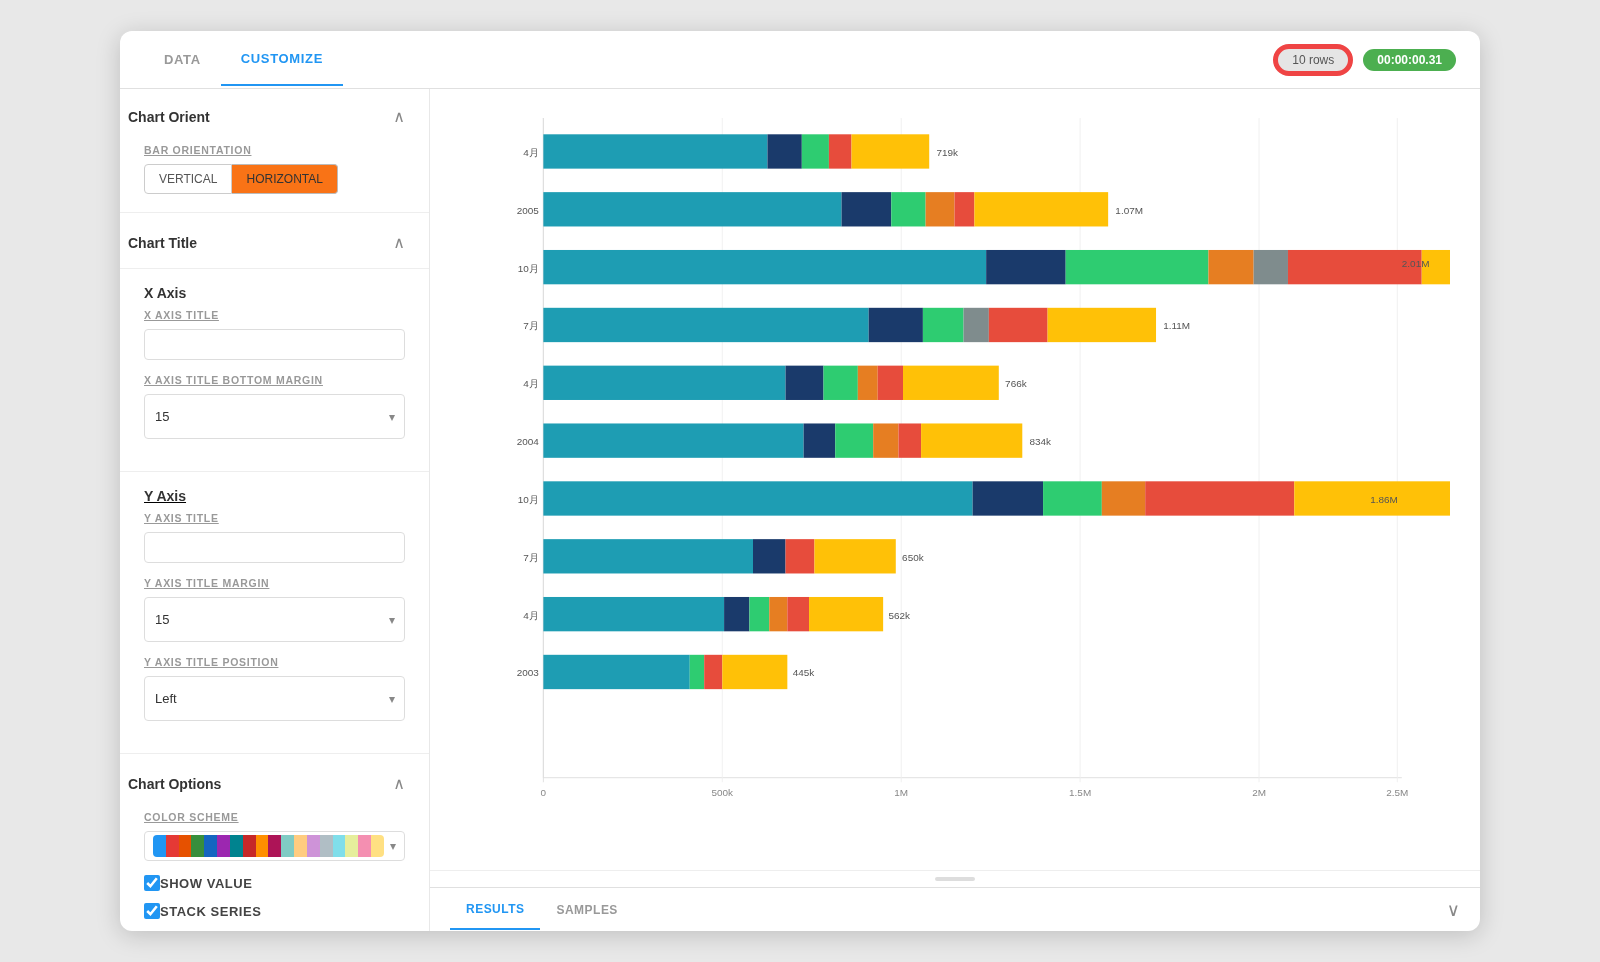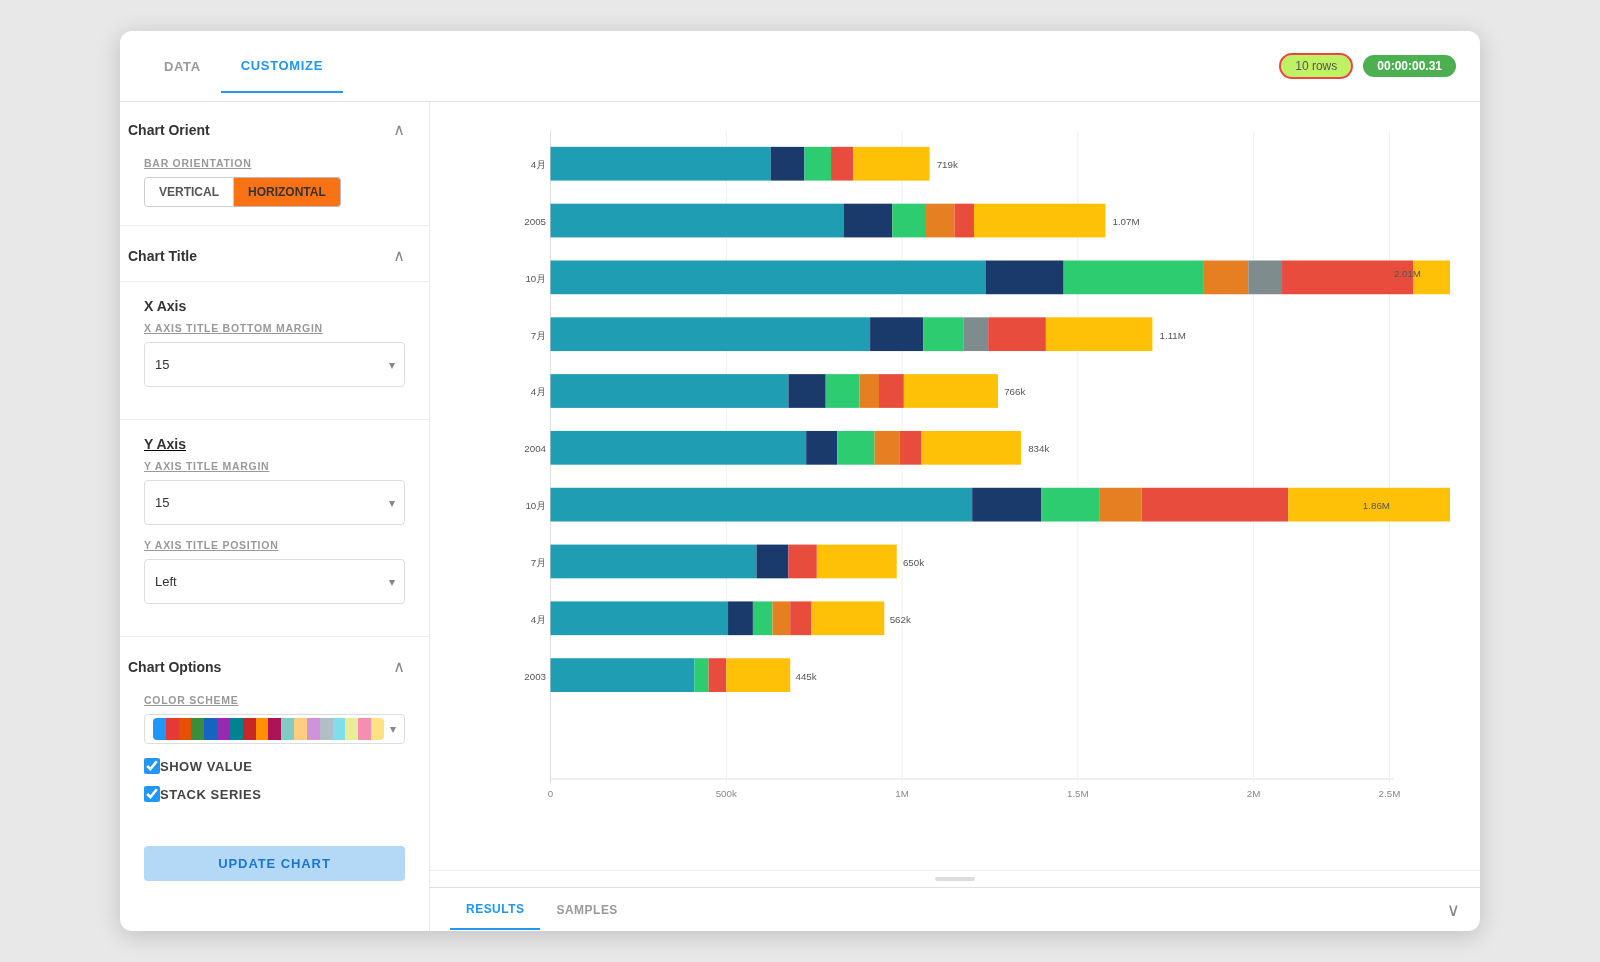--- a/index.html
+++ b/index.html
@@ -1,32 +1,32 @@
 <!DOCTYPE html>
 <html><head>
   <meta charset="utf-8">
   <style>
     * { box-sizing: border-box; margin: 0; padding: 0; }
     body { font-family: -apple-system, BlinkMacSystemFont, 'Segoe UI', sans-serif; background: #e8e8e8; display: flex; justify-content: center; align-items: center; min-height: 100vh; }
     .app-window { width: 1360px; height: 900px; background: #fff; border-radius: 12px; overflow: hidden; display: flex; flex-direction: column; box-shadow: 0 4px 24px rgba(0,0,0,0.18); }
-    .top-bar { display: flex; align-items: center; border-bottom: 1px solid #e0e0e0; padding: 0 24px; height: 71px; flex-shrink: 0; position: relative; }
+    .top-bar { display: flex; align-items: center; border-bottom: 1px solid #e0e0e0; padding: 0 24px; height: 58px; flex-shrink: 0; position: relative; }
     .tab { padding: 18px 20px; font-size: 13px; font-weight: 600; color: #999; cursor: pointer; letter-spacing: 0.05em; text-transform: uppercase; }
     .tab.active { color: #2196f3; border-bottom: 2.5px solid #2196f3; }
     .top-bar-right { margin-left: auto; display: flex; align-items: center; gap: 10px; }
-    .rows-badge { background: #bef264; border: 2px solid #ef4444; border-radius: 20px; padding: 4px 14px; font-size: 12px; color: #555; }
+    .rows-badge { background: #e5e5e5; border: 5px solid #ef4444; border-radius: 20px; padding: 4px 14px; font-size: 12px; color: #555; }
     .timer-badge { background: #4caf50; border-radius: 20px; padding: 4px 14px; font-size: 12px; color: #fff; font-weight: 600; }
     .main-content { display: flex; flex: 1; overflow: hidden; }
     .sidebar { width: 310px; flex-shrink: 0; border-right: 1px solid #e8e8e8; overflow-y: auto; padding: 0 0 20px 0; }
     .section-header { display: flex; justify-content: space-between; align-items: center; padding: 18px 24px 14px 8px; cursor: pointer; }
     .section-header-title { font-size: 14px; font-weight: 600; color: #333; }
     .chevron { font-size: 16px; color: #888; }
     .section-body { padding: 4px 24px 16px 24px; }
     .label-sm { font-size: 10.5px; font-weight: 600; color: #999; letter-spacing: 0.07em; text-transform: uppercase; margin-bottom: 8px; display: block; text-decoration: underline; }
     .btn-group { display: flex; gap: 0; }
-    .btn-orient { border: 1px solid #ccc; padding: 7px 14px; font-size: 12px; font-weight: 700; cursor: pointer; background: #fff; color: #555; text-align: right; }
+    .btn-orient { border: 1px solid #ccc; padding: 7px 14px; font-size: 12px; font-weight: 400; cursor: pointer; background: #fff; color: #555; text-align: right; }
     .btn-orient:first-child { border-radius: 4px 0 0 4px; }
     .btn-orient:last-child { border-radius: 0 4px 4px 0; border-left: none; }
     .btn-orient.active { background: #f97316; color: #333; border-color: #bbb; }
     .divider { border: none; border-top: 1px solid #eee; margin: 2px 0; }
     .form-group { margin-bottom: 14px; }
     .form-input { width: 100%; border: 1px solid #ddd; border-radius: 4px; padding: 7px 10px; font-size: 13px; color: #333; background: #fff; outline: none; }
     .form-select { width: 100%; border: 1px solid #ddd; border-radius: 4px; padding: 14px 10px; font-size: 13px; color: #333; background: #fff; appearance: none; cursor: pointer; outline: none; }
     .select-wrapper { position: relative; }
     .select-wrapper::after { content: '▾'; position: absolute; right: 10px; top: 50%; transform: translateY(-50%); color: #888; pointer-events: none; font-size: 12px; }
     .color-scheme-bar { display: flex; height: 22px; border-radius: 4px; overflow: hidden; flex: 1; }
@@ -83,34 +83,42 @@
         <span class="chevron">∧</span>
       </div>
 
       <hr class="divider">
 
       <div class="section-body">
         <div class="section-header" style="padding: 10px 0 8px 0;">
           <span class="section-header-title">X Axis</span>
         </div>
         <div class="form-group">
+          <span class="label-sm">X AXIS TITLE</span>
+          <input class="form-input" type="text" value="" style="">
+        </div>
+        <div class="form-group">
           <span class="label-sm">X AXIS TITLE BOTTOM MARGIN</span>
           <div class="select-wrapper">
             <select class="form-select">
               <option>15</option>
             </select>
           </div>
         </div>
       </div>
 
       <hr class="divider">
 
       <div class="section-body">
         <div class="section-header" style="padding: 10px 0 8px 0; text-decoration: underline;">
           <span class="section-header-title">Y Axis</span>
+        </div>
+        <div class="form-group">
+          <span class="label-sm">Y AXIS TITLE</span>
+          <input class="form-input" type="text" value="" style="">
         </div>
         <div class="form-group">
           <span class="label-sm">Y AXIS TITLE MARGIN</span>
           <div class="select-wrapper">
             <select class="form-select">
               <option>15</option>
             </select>
           </div>
         </div>
         <div class="form-group">

